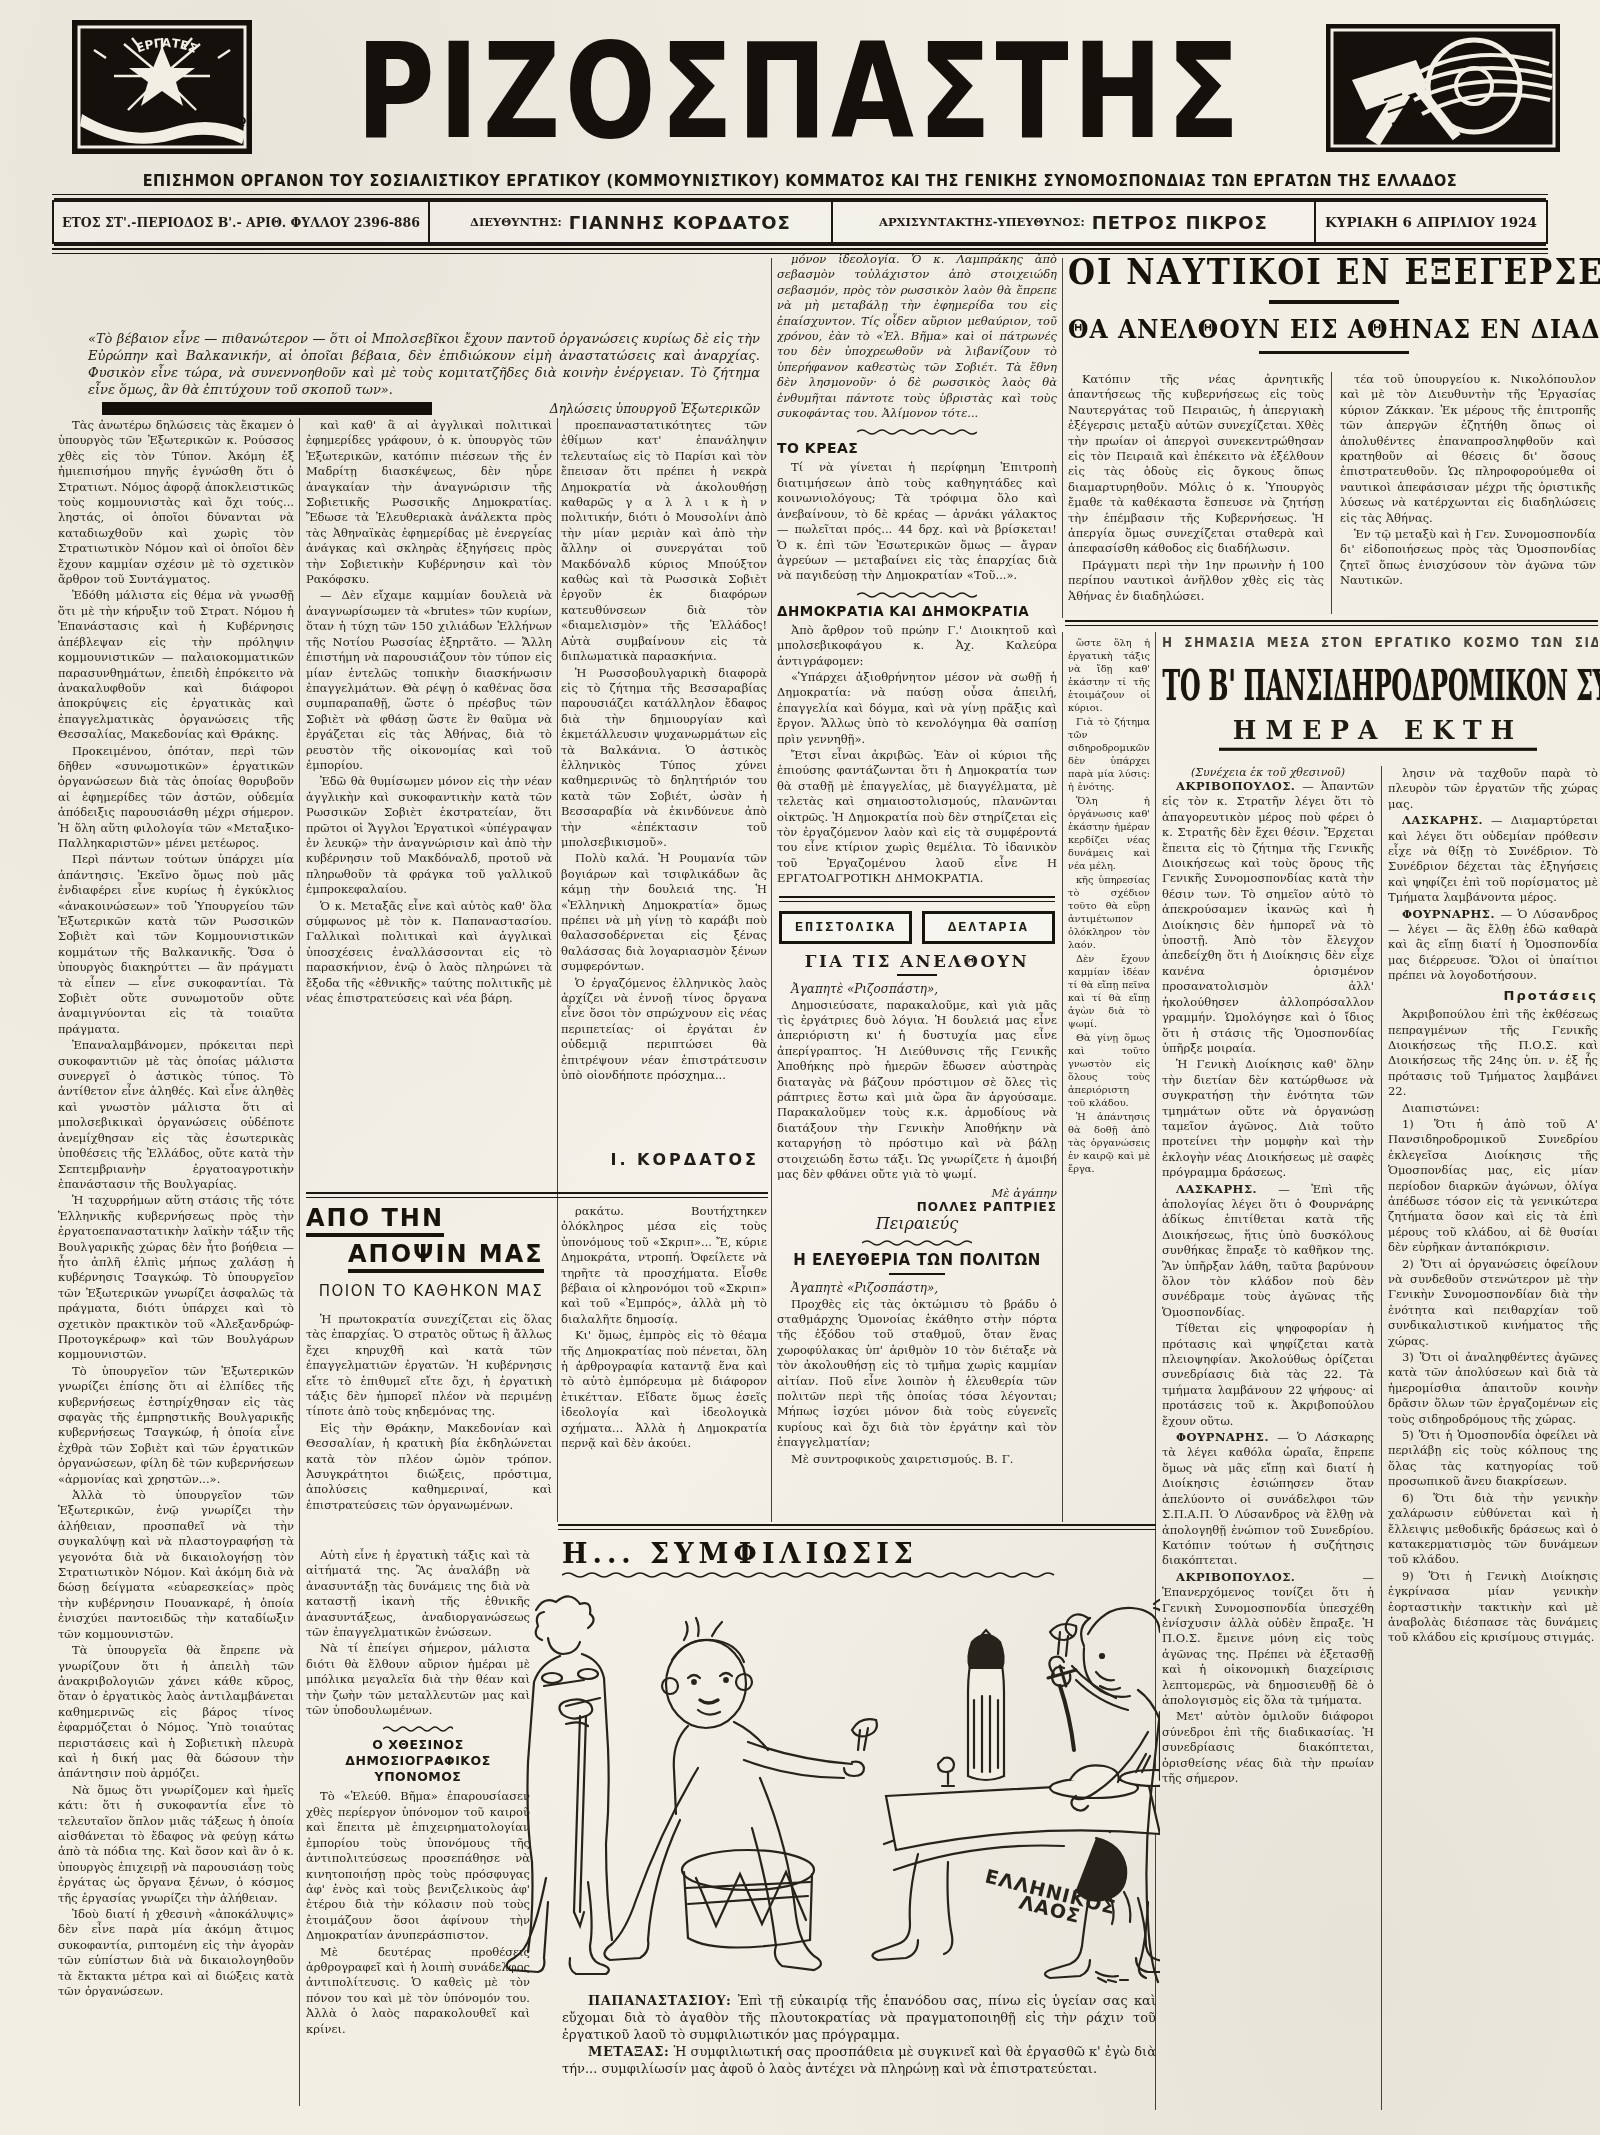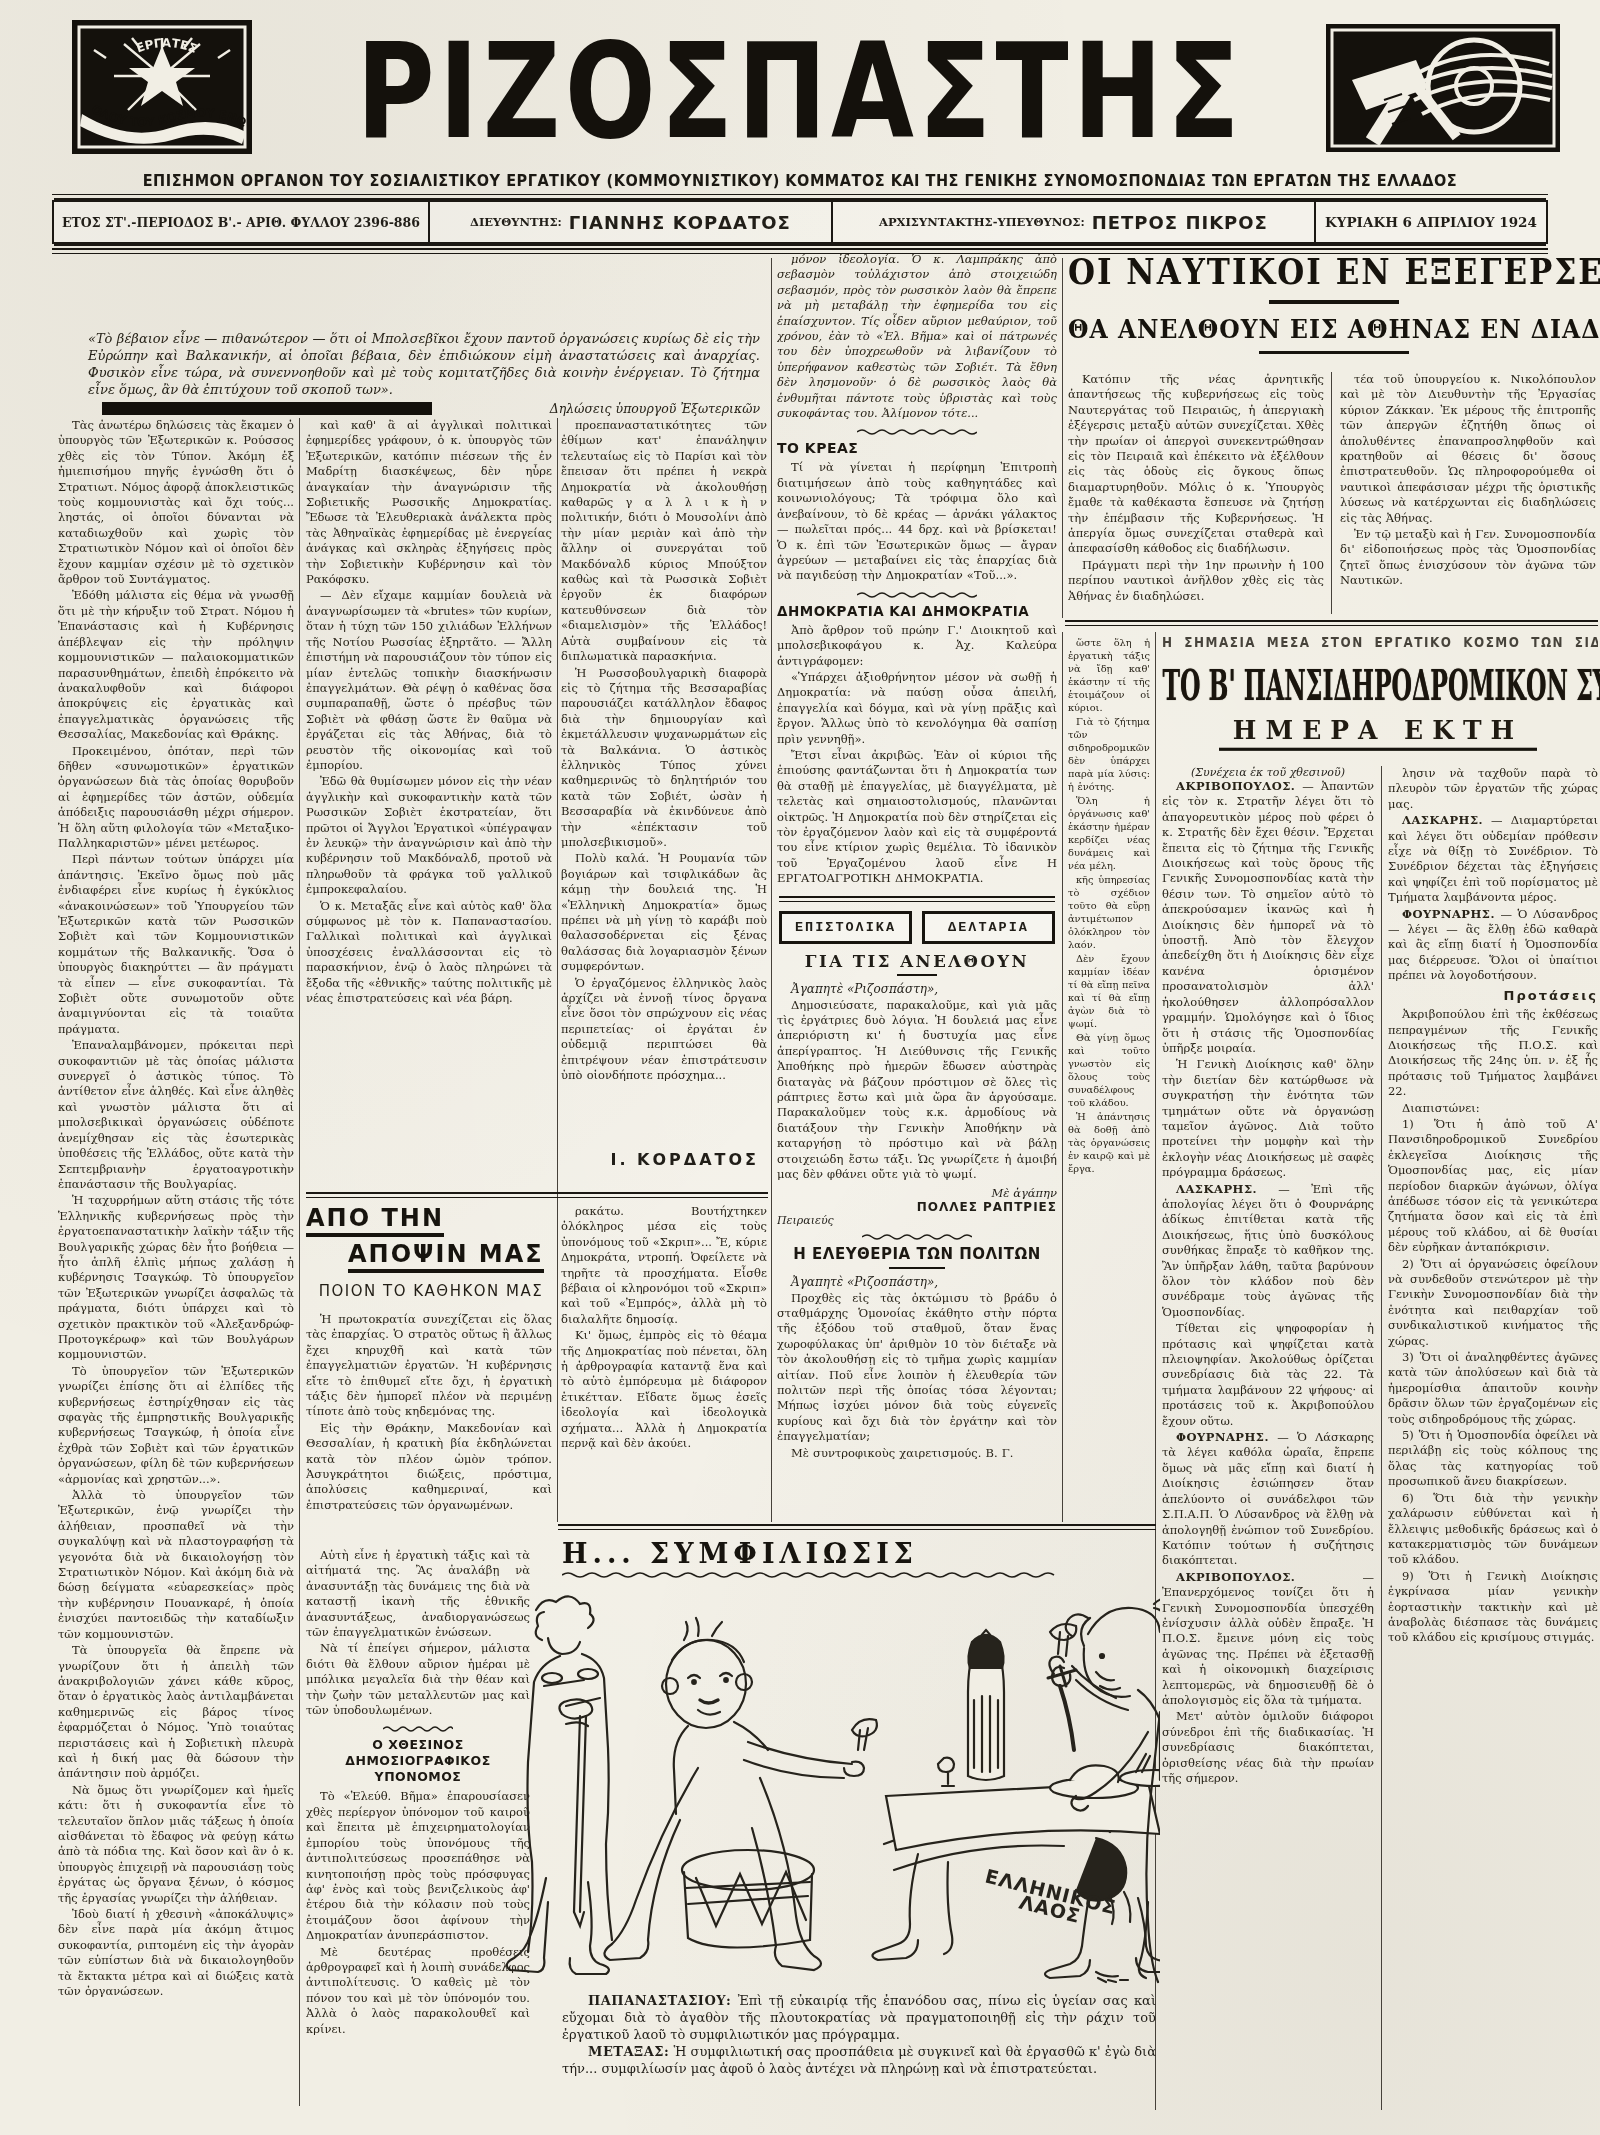--- a/index.html
+++ b/index.html
@@ -51,21 +51,21 @@
   .opinion-sub{font-family:"DejaVu Sans",sans-serif;font-size:15px;letter-spacing:1.5px;text-align:center;
     margin-top:9px;color:#211d15;}
   .boxrow{display:flex;gap:10px;margin:9px 2px 8px;}
   .boxlbl{flex:1;border:3px solid #17140e;padding:6px 4px;text-align:center;
     font-family:Liberation Mono, monospace;font-weight:bold;font-size:13.5px;letter-spacing:2px;background:rgba(255,255,255,.3);}
   .h-serif-sp{font-weight:bold;font-size:16.5px;letter-spacing:2.5px;text-align:center;margin:6px 0 0;}
   .h-under{width:40px;height:2px;background:#17140e;margin:3px auto 6px;}
   .salut{font-style:italic;font-size:12px;text-indent:14px;margin:2px 0;}
   .sig-right{text-align:right;font-size:11.5px;font-style:italic;margin-top:2px;}
   .sig-caps{text-align:right;font-family:"DejaVu Sans",sans-serif;font-weight:bold;font-size:12px;letter-spacing:1px;}
-  .sig-left{font-size:11px;font-style:italic;}
+  .sig-left{font-size:16px;font-style:italic;text-align:center;}
   .naval-h1{font-weight:bold;font-size:31px;letter-spacing:2px;text-align:center;white-space:nowrap;
     transform:scaleY(1.12);transform-origin:center top;color:#16130d;}
   .naval-h2{font-weight:bold;font-size:23.5px;letter-spacing:1px;text-align:center;white-space:nowrap;
     transform:scaleY(1.1);transform-origin:center top;color:#16130d;}
   .kicker{font-family:"DejaVu Sans",sans-serif;font-weight:bold;font-size:12px;letter-spacing:1.5px;
     word-spacing:5px;opacity:.82;transform:scaleY(1.1);white-space:nowrap;color:#221e16;}
   .congress-h{font-weight:bold;font-size:24px;white-space:nowrap;text-align:center;
     transform:scale(.98,1.75);transform-origin:center top;letter-spacing:0px;color:#1a150e;
     text-shadow:0 0 .6px #4a443a;}
   .day-h{text-align:center;}
@@ -281,21 +281,21 @@
       </div>
   </div>
 
   <div class="vr" style="left:1062px;top:632px;height:890px;"></div>
   <div class="abs body-col narrow-col" style="left:1068px;top:636px;width:82px;height:886px;">
       <p>ὥστε ὅλη ἡ ἐργατικὴ τάξις νὰ ἴδῃ καθ' ἑκάστην τί τῆς ἑτοιμάζουν οἱ κύριοι.</p>
       <p>Γιὰ τὸ ζήτημα τῶν σιδηροδρομικῶν δὲν ὑπάρχει παρὰ μία λύσις: ἡ ἑνότης.</p>
       <p>Ὅλη ἡ ὀργάνωσις καθ' ἑκάστην ἡμέραν κερδίζει νέας δυνάμεις καὶ νέα μέλη.</p>
       <p>κῆς ὑπηρεσίας τὸ σχέδιον τοῦτο θὰ εὕρῃ ἀντιμέτωπον ὁλόκληρον τὸν λαόν.</p>
       <p>Δὲν ἔχουν καμμίαν ἰδέαν τί θὰ εἴπῃ πεῖνα καὶ τί θὰ εἴπῃ ἀγὼν διὰ τὸ ψωμί.</p>
-      <p>Θὰ γίνῃ ὅμως καὶ τοῦτο γνωστὸν εἰς ὅλους τοὺς συναδέλφους τοῦ κλάδου.</p>
+      <p>Θὰ γίνῃ ὅμως καὶ τοῦτο γνωστὸν εἰς ὅλους τοὺς ἀπεριόριστη τοῦ κλάδου.</p>
       <p>Ἡ ἀπάντησις θὰ δοθῇ ἀπὸ τὰς ὀργανώσεις ἐν καιρῷ καὶ μὲ ἔργα.</p>
     </div>
 
   <div class="vr" style="left:1062px;top:258px;height:360px;"></div>
   <div class="abs" style="left:1068px;top:252px;width:532px;">
     <div class="naval-h1">ΟΙ ΝΑΥΤΙΚΟΙ ΕΝ ΕΞΕΓΕΡΣΕΙ</div>
     <div class="hl-bar" style="width:130px;height:4px;margin-top:12px;"></div>
     <div class="naval-h2" style="margin-top:10px;">ΘΑ ΑΝΕΛΘΟΥΝ ΕΙΣ ΑΘΗΝΑΣ ΕΝ ΔΙΑΔΗΛΩΣΕΙ</div>
     <div class="hl-bar" style="width:150px;height:3px;margin-top:9px;"></div>
   </div>

